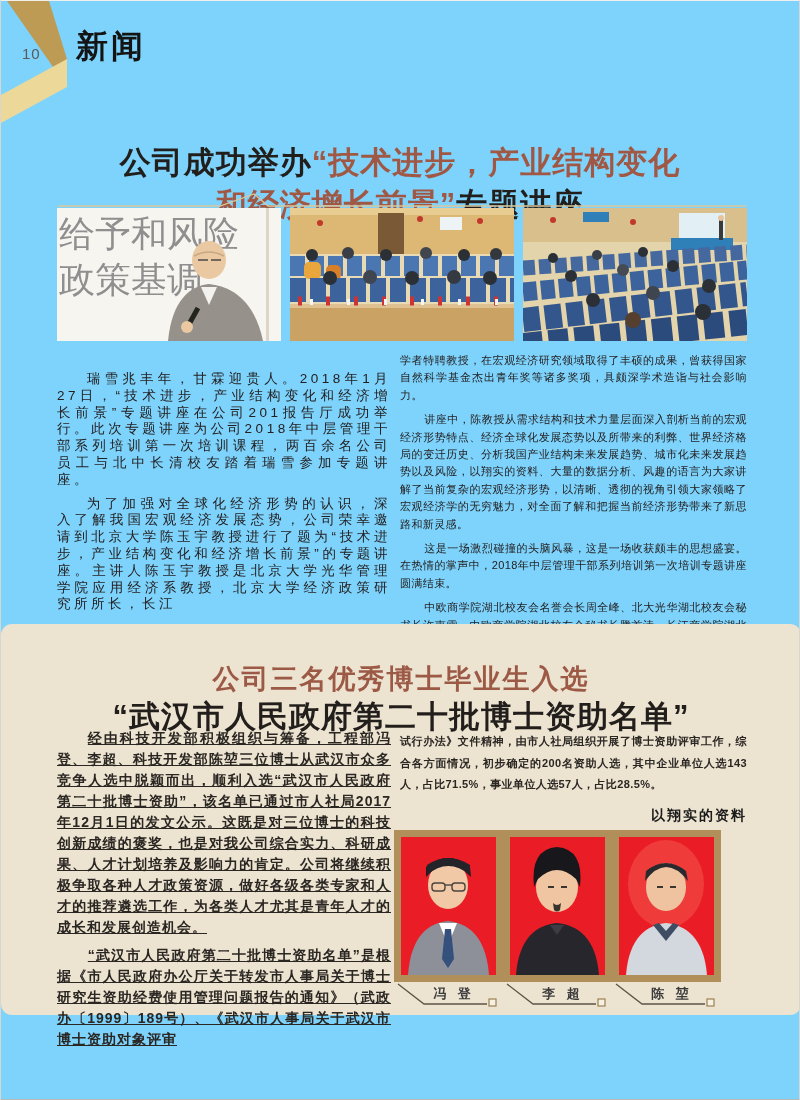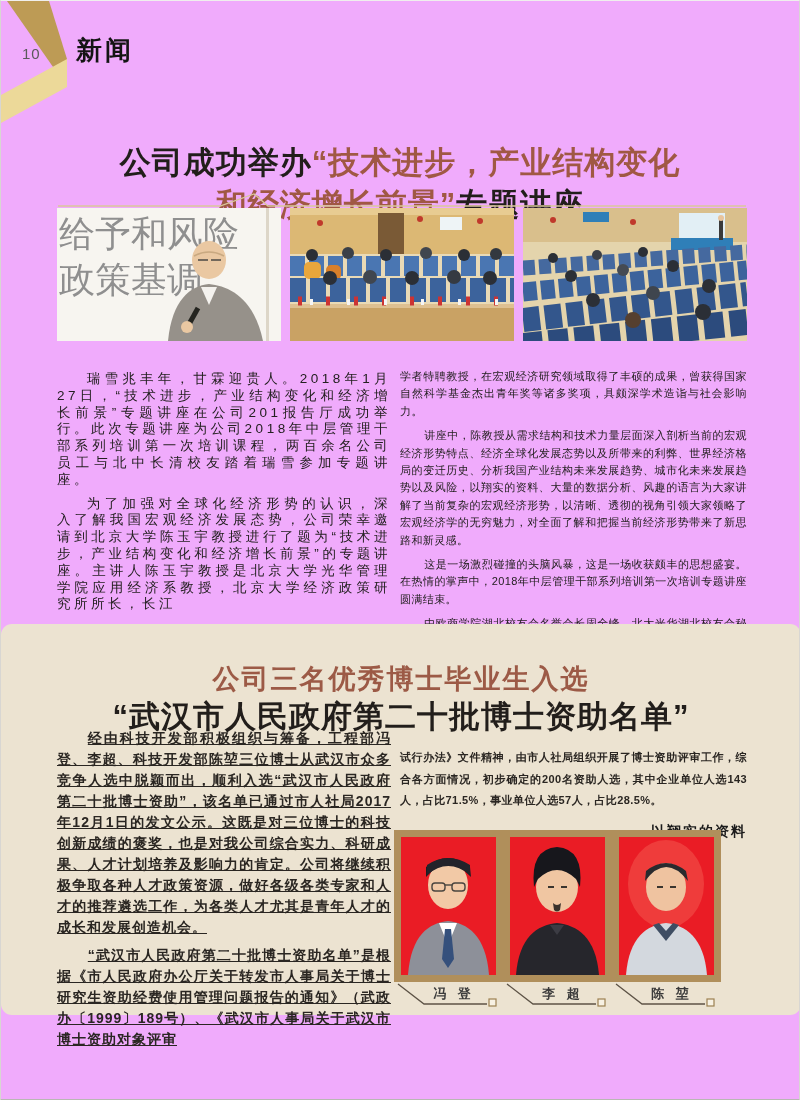--- a/index.html
+++ b/index.html
@@ -1,41 +1,41 @@
 <!DOCTYPE html>
 <html><head>
 <meta charset="utf-8">
 <style>
   html,body{margin:0;padding:0;background:#ffffff;}
   .page{
     position:relative;width:798px;height:1098px;margin:0;
-    background:#f0abfc;overflow:hidden;box-sizing:content-box;
+    background:#7dd3fc;overflow:hidden;box-sizing:content-box;
     border-left:1px solid #d8d6d2;border-right:1px solid #d8d6d2;
     border-bottom:2px solid #b9b7b3;border-top:1px solid #f0efed;
     font-family:"Liberation Sans",sans-serif;color:#242021;
   }
   
   .chevrons{position:absolute;top:0;left:0;}
   .page-number{position:absolute;top:44px;left:21px;font-size:15px;color:#5a5a5a;letter-spacing:1px;}
-  .section-label{position:absolute;top:32px;left:75px;font-size:26px;font-weight:bold;color:#141414;letter-spacing:3px;}
+  .section-label{position:absolute;top:24px;left:75px;font-size:32px;font-weight:bold;color:#141414;letter-spacing:3px;}
   
   .a1-title{position:absolute;top:115px;left:0;width:100%;text-align:center;
     font-size:31px;line-height:42px;font-weight:bold;color:#221e1b;letter-spacing:1px;}
   .red{color:#a05844;}
   .callout{position:absolute;top:190px;left:56px;}
   .photo-strip{position:absolute;top:207px;left:56px;width:690px;display:flex;gap:9px;}
   .photo-strip figure{margin:0;padding:0;}
   .photo-strip svg{display:block;}
   .a1-body{position:absolute;top:351px;left:56px;width:690px;display:flex;}
   .col-l1{width:334px;font-size:13.5px;letter-spacing:3.5px;line-height:16.8px;
     font-weight:500;text-align:justify;color:#242021;margin-top:19px;}
   .col-r1{width:347px;margin-left:9px;font-size:11px;letter-spacing:0.4px;line-height:17.4px;
     font-weight:500;text-align:justify;color:#242021;}
   p.ind{margin:0 0 7px 0;text-indent:2.2em;}
-  p.cont{margin:16px 0 7px 0;text-indent:0;}
+  p.cont{margin:0 0 7px 0;text-indent:0;}
   .sig{ text-align:right;font-size:14px;font-weight:bold;letter-spacing:2px;color:#1b1b1b;margin-top:9px;}
   
   .box{position:absolute;top:623px;left:0;width:800px;height:391px;background:#ece3d1;border-radius:11px;}
   .a2-title{position:absolute;top:18px;left:0;width:100%;text-align:center;}
   .a2-title .t1{display:block;font-size:27px;line-height:35px;font-weight:bold;color:#9c5a46;letter-spacing:2px;}
   .a2-title .t2{display:block;font-size:31px;line-height:40px;font-weight:bold;color:#221e1b;letter-spacing:1px;}
   .col-l2{position:absolute;top:104px;left:56px;width:334px;font-size:14px;letter-spacing:1px;
     line-height:21px;font-weight:600;text-align:justify;color:#2a2622;text-decoration:underline;}
   .col-r2{position:absolute;top:107px;left:399px;width:347px;font-size:11px;letter-spacing:0.4px;
     line-height:21.5px;font-weight:600;text-align:justify;color:#2a2622;}

